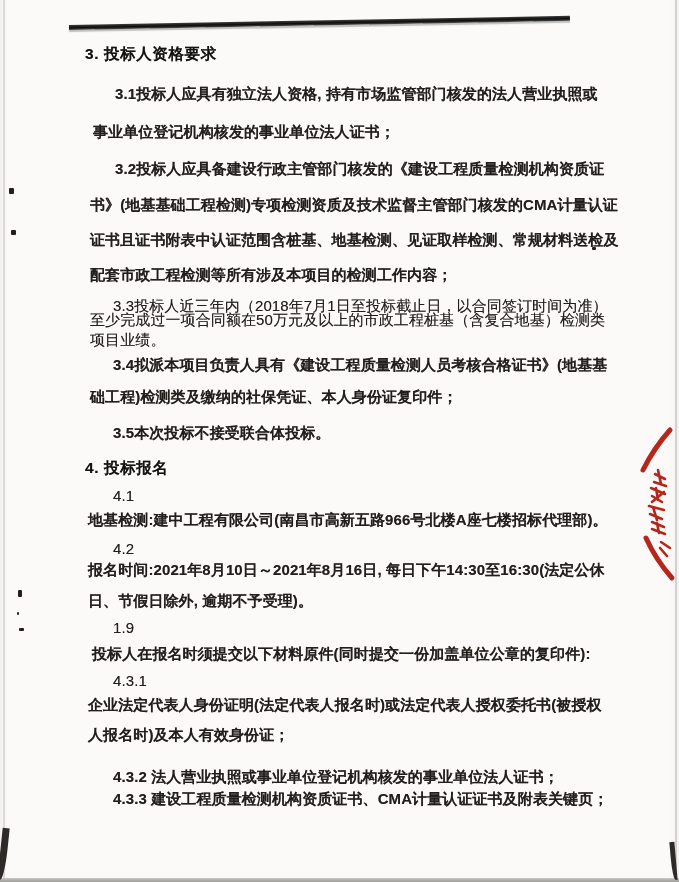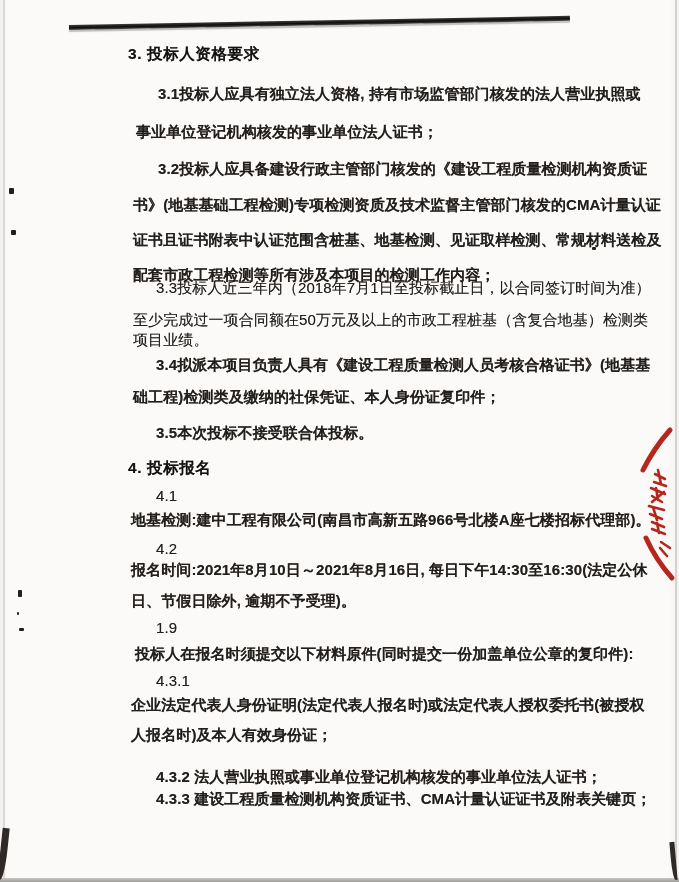--- a/index.html
+++ b/index.html
@@ -21,21 +21,20 @@
   .bottom-rule{position:absolute;left:0;bottom:0;width:679px;height:4px;background:linear-gradient(180deg,#c9c7c4,#9e9c99);}
   .corner-mark{position:absolute;background:#2f2a27;}
   .corner-bl{left:0;bottom:2px;width:7px;height:52px;transform:rotate(6deg);border-radius:0 0 60% 0;}
   .corner-br{left:671px;bottom:2px;width:5px;height:38px;transform:rotate(-5deg);border-radius:0 0 0 60%;}
   .speck{position:absolute;background:#241f1c;border-radius:1px;}
   
   .line{
     position:absolute;white-space:nowrap;color:#211e1c;
     font-size:15px;line-height:18px;letter-spacing:.1px;
     text-shadow:0 0 .4px rgba(40,35,30,.55);
-    margin-left:43px;
   }
   .line.bold{font-weight:bold;}
   .line.h{font-weight:bold;font-size:15.5px;letter-spacing:.6px;color:#141210;}
   
   .stamp{position:absolute;right:0;top:416px;width:54px;height:168px;}
 </style>
 </head>
 <body>
 
 <div class="page">
@@ -55,21 +54,21 @@
   <div class="speck" style="left:592px;top:247px;width:4px;height:3px;"></div>
 
   <div id="text-layer">
       <div class="line h" style="top: 45px; left: 85px;">3. 投标人资格要求</div>
       <div class="line bold" style="top: 85px; left: 115px;">3.1投标人应具有独立法人资格, 持有市场监管部门核发的法人营业执照或</div>
       <div class="line bold" style="top: 123px; left: 93px;">事业单位登记机构核发的事业单位法人证书；</div>
       <div class="line bold" style="top: 160px; left: 115px;">3.2投标人应具备建设行政主管部门核发的《建设工程质量检测机构资质证</div>
       <div class="line bold" style="top: 196px; left: 90px;">书》(地基基础工程检测)专项检测资质及技术监督主管部门核发的CMA计量认证</div>
       <div class="line bold" style="top: 231px; left: 90px;">证书且证书附表中认证范围含桩基、地基检测、见证取样检测、常规材料送检及</div>
       <div class="line bold" style="top: 266px; left: 90px;">配套市政工程检测等所有涉及本项目的检测工作内容；</div>
-      <div class="line" style="top: 279px; left: 113px;">3.3投标人近三年内（2018年7月1日至投标截止日，以合同签订时间为准）</div>
+      <div class="line" style="top: 297px; left: 113px;">3.3投标人近三年内（2018年7月1日至投标截止日，以合同签订时间为准）</div>
       <div class="line" style="top: 311px; left: 90px;">至少完成过一项合同额在50万元及以上的市政工程桩基（含复合地基）检测类</div>
       <div class="line" style="top: 331px; left: 90px;">项目业绩。</div>
       <div class="line bold" style="top: 356px; left: 113px;">3.4拟派本项目负责人具有《建设工程质量检测人员考核合格证书》(地基基</div>
       <div class="line bold" style="top: 388px; left: 90px;">础工程)检测类及缴纳的社保凭证、本人身份证复印件；</div>
       <div class="line bold" style="top: 424px; left: 113px;">3.5本次投标不接受联合体投标。</div>
       <div class="line h" style="top: 459px; left: 85px;">4. 投标报名</div>
       <div class="line" style="top: 487px; left: 113px;">4.1</div>
       <div class="line bold" style="top: 511px; left: 88px;">地基检测:建中工程有限公司(南昌市高新五路966号北楼A座七楼招标代理部)。</div>
       <div class="line" style="top: 540px; left: 113px;">4.2</div>
       <div class="line bold" style="top: 561px; left: 88px;">报名时间:2021年8月10日～2021年8月16日, 每日下午14:30至16:30(法定公休</div>

